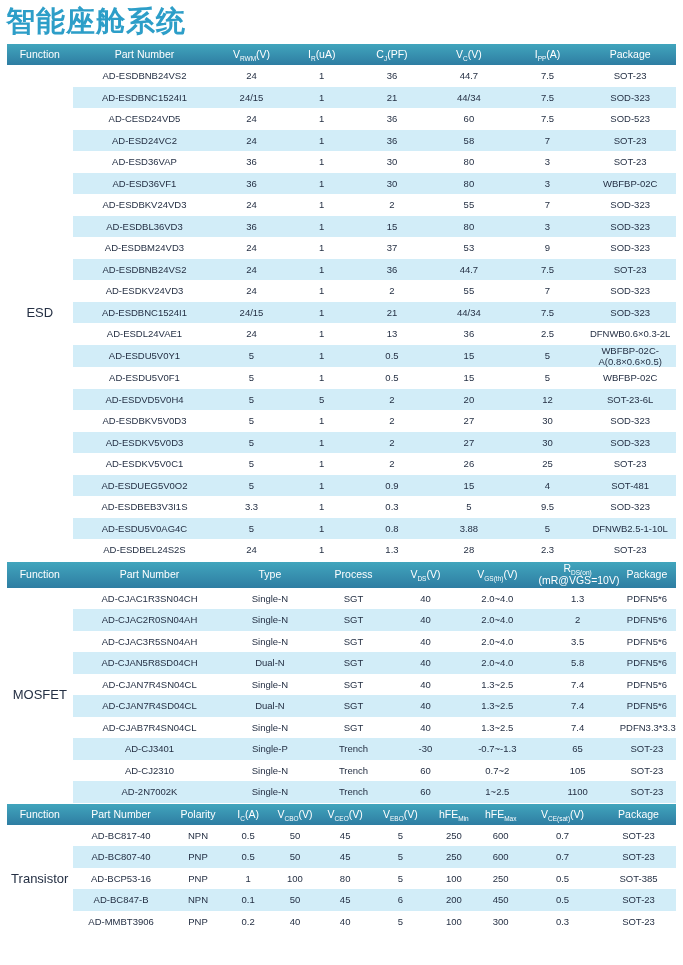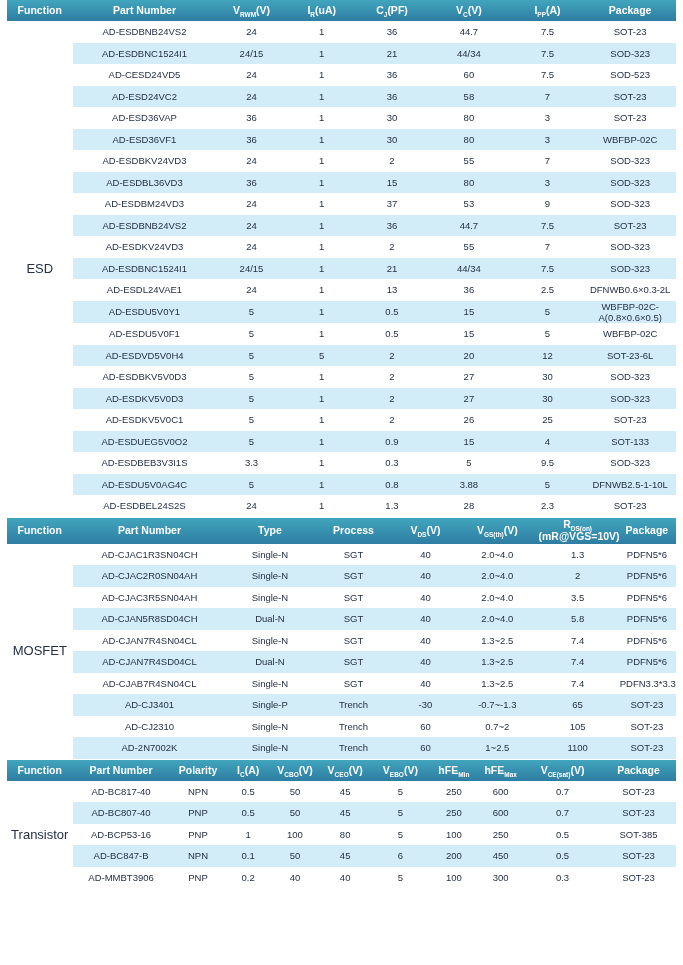--- a/index.html
+++ b/index.html
@@ -2,35 +2,36 @@
 <html><head>
 <meta charset="utf-8">
 <style>
   html,body{margin:0;padding:0;background:#ffffff;}
   body{width:683px;height:965px;font-family:"Liberation Sans",sans-serif;}
   .page{position:relative;width:683px;height:965px;overflow:hidden;background:#ffffff;}
   .title{margin:0;padding:5px 0 7px 6px;font-size:29px;line-height:32px;font-weight:bold;
          letter-spacing:1px;color:#2D9EC8;}
   .tables-wrap{margin:0 7px;}
   table.spec{border-collapse:collapse;table-layout:fixed;width:669px;margin:0 0 1px 0;}
-  table.spec th{background:linear-gradient(#41A5BD,#2E7DA2);color:#ffffff;font-weight:bold;
+  table.spec th{background:linear-gradient(#41A5BD,#2E7DA2);color:#ffffff;font-weight:normal;
         font-size:10.5px;height:21px;padding:0 1px;text-align:center;line-height:1.1;margin-left:12px;}
   table.spec.two-line-head th{height:26px;}
   table.spec td{font-size:9.5px;color:#253044;text-align:center;height:21.5px;
         padding:0 2px;white-space:pre-line;line-height:1.2;}
   table.spec tr.alt td{background:#D2EDF8;}
   table.spec td.function{background:#ffffff;font-size:13px;color:#253044;}
   sub{font-size:0.62em;line-height:0;}
   .watermark{position:absolute;left:1px;bottom:6px;font-size:5px;color:#8AA0BE;opacity:0.85;
         transform:rotate(-90deg);transform-origin:left bottom;letter-spacing:0.5px;}
 </style>
 </head>
 <body>
 
 <div class="page">
+  <h1 class="title">智能座舱系统</h1>
 
   <div class="tables-wrap">
     <table class="spec">
         <colgroup>
           <col style="width: 9.8%;">
           <col style="width: 21.5%;">
           <col style="width: 10.5%;">
           <col style="width: 10.5%;">
           <col style="width: 10.5%;">
           <col style="width: 12.5%;">
@@ -223,21 +224,21 @@
             <td>25</td>
             <td>SOT-23</td>
           </tr>
           <tr class="alt">
             <td>AD-ESDUEG5V0O2</td>
             <td>5</td>
             <td>1</td>
             <td>0.9</td>
             <td>15</td>
             <td>4</td>
-            <td>SOT-133</td>
+            <td>SOT-481</td>
           </tr>
           <tr>
             <td>AD-ESDBEB3V3I1S</td>
             <td>3.3</td>
             <td>1</td>
             <td>0.3</td>
             <td>5</td>
             <td>9.5</td>
             <td>SOD-323</td>
           </tr>

